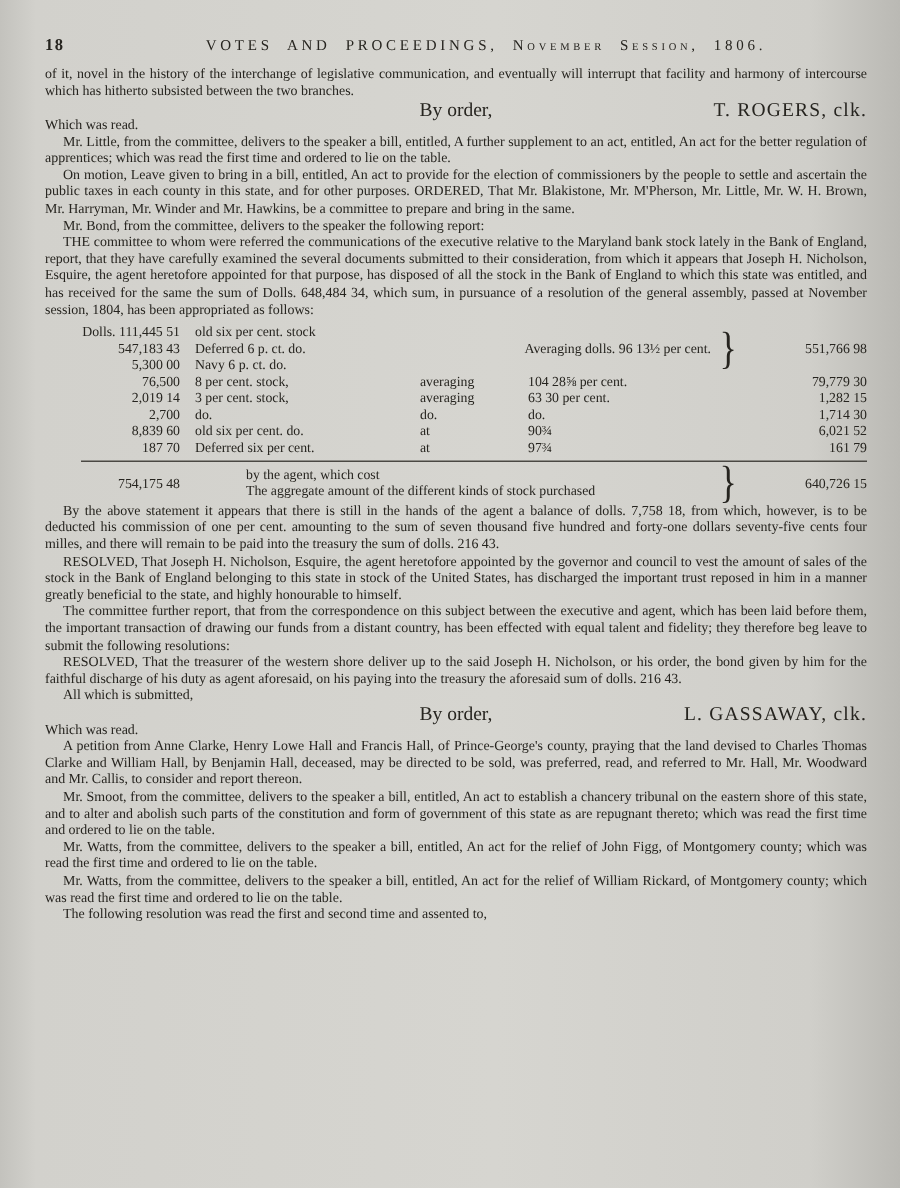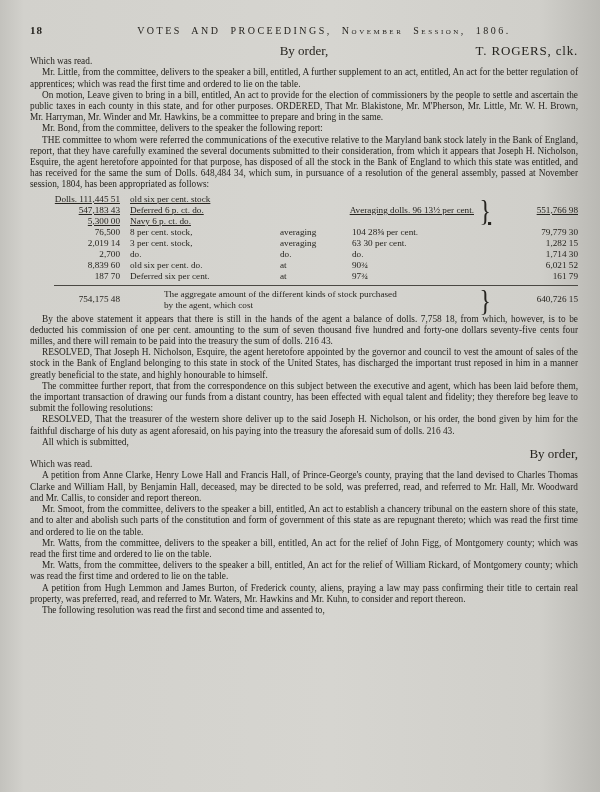--- a/index.html
+++ b/index.html
@@ -27,21 +27,21 @@
   .para {
     font-size:9.3px; line-height:11.2px;
     text-align:justify; text-indent:12px;
   }
   .noindent { text-indent:0; }
   .byorder { display:flex; font-size:13px; line-height:11.2px; }
   .byorder .sp { flex:1; }
   .byorder .sig { flex:1; text-align:right; letter-spacing:0.8px; }
   
   .stocktable { margin:3px 0 3px 0; font-size:9.2px; line-height:11px; }
-  .tgroup { display:grid; grid-template-columns:250px 1fr 16px 84px; align-items:center;text-decoration:underline; }
+  .tgroup { display:grid; grid-template-columns:250px 1fr 16px 84px; align-items:center; }
   .gl { display:grid; grid-template-columns:100px 1fr; }
   .amt { text-align:right; padding-right:10px; white-space:nowrap; }
   .gnote { text-align:right; padding-right:4px; white-space:nowrap; }
   .brace { font-size:30px; line-height:0; font-weight:400; transform:scaleX(0.8); }
   .gval, .tval, .val { text-align:right; white-space:nowrap; }
   .trow { display:grid; grid-template-columns:100px 150px 72px 112px 1fr; }
   .rule { border-top:1px solid #4a4843; margin:3px 0 3px 24px; }
   .ttotal { display:grid; grid-template-columns:100px 1fr 16px 84px; align-items:center; margin-top:2px; }
   .tdesc { padding-left:34px; }
 </style>
@@ -49,20 +49,21 @@
 <body>
 
 <div class="page">
   <div class="content">
 
     <div class="header">
       <span class="pagenum">18</span>
       <span class="title">VOTES AND PROCEEDINGS, November Session, 1806.</span>
     </div>
 
+    <p class="para noindent">of it, novel in the history of the interchange of legislative communication, and eventually will interrupt that facility and harmony of intercourse which has hitherto subsisted between the two branches.</p>
 
     <div class="byorder">
       <span class="sp"></span>
       <span>By order,</span>
       <span class="sig">T. ROGERS, clk.</span>
     </div>
 
     <p class="para noindent">Which was read.</p>
 
     <p class="para">Mr. Little, from the committee, delivers to the speaker a bill, entitled, A further supplement to an act, entitled, An act for the better regulation of apprentices; which was read the first time and ordered to lie on the table.</p>
@@ -125,42 +126,42 @@
         <span class="mid">at</span>
         <span class="rate">97¾</span>
         <span class="val">161 79</span>
       </div>
 
       <div class="rule"></div>
 
       <div class="ttotal">
         <span class="amt">754,175 48</span>
         <div class="tdesc">
+          <div>by the agent, which cost</div>
           <div>The aggregate amount of the different kinds of stock purchased</div>
-          <div>by the agent, which cost</div>
         </div>
         <div class="brace">}</div>
         <span class="tval">640,726 15</span>
       </div>
     </div>
 
     <p class="para">By the above statement it appears that there is still in the hands of the agent a balance of dolls. 7,758 18, from which, however, is to be deducted his commission of one per cent. amounting to the sum of seven thousand five hundred and forty-one dollars seventy-five cents four milles, and there will remain to be paid into the treasury the sum of dolls. 216 43.</p>
     <p class="para">RESOLVED, That Joseph H. Nicholson, Esquire, the agent heretofore appointed by the governor and council to vest the amount of sales of the stock in the Bank of England belonging to this state in stock of the United States, has discharged the important trust reposed in him in a manner greatly beneficial to the state, and highly honourable to himself.</p>
     <p class="para">The committee further report, that from the correspondence on this subject between the executive and agent, which has been laid before them, the important transaction of drawing our funds from a distant country, has been effected with equal talent and fidelity; they therefore beg leave to submit the following resolutions:</p>
     <p class="para">RESOLVED, That the treasurer of the western shore deliver up to the said Joseph H. Nicholson, or his order, the bond given by him for the faithful discharge of his duty as agent aforesaid, on his paying into the treasury the aforesaid sum of dolls. 216 43.</p>
     <p class="para">All which is submitted,</p>
 
     <div class="byorder">
       <span class="sp"></span>
       <span>By order,</span>
+      <span class="sig">L. GASSAWAY, clk.</span>
     </div>
 
     <p class="para noindent">Which was read.</p>
 
     <p class="para">A petition from Anne Clarke, Henry Lowe Hall and Francis Hall, of Prince-George's county, praying that the land devised to Charles Thomas Clarke and William Hall, by Benjamin Hall, deceased, may be directed to be sold, was preferred, read, and referred to Mr. Hall, Mr. Woodward and Mr. Callis, to consider and report thereon.</p>
     <p class="para">Mr. Smoot, from the committee, delivers to the speaker a bill, entitled, An act to establish a chancery tribunal on the eastern shore of this state, and to alter and abolish such parts of the constitution and form of government of this state as are repugnant thereto; which was read the first time and ordered to lie on the table.</p>
     <p class="para">Mr. Watts, from the committee, delivers to the speaker a bill, entitled, An act for the relief of John Figg, of Montgomery county; which was read the first time and ordered to lie on the table.</p>
     <p class="para">Mr. Watts, from the committee, delivers to the speaker a bill, entitled, An act for the relief of William Rickard, of Montgomery county; which was read the first time and ordered to lie on the table.</p>
-    <p class="para">A petition from Hugh Lemmon and James Burton, of Frederick county, aliens, praying a law may pass confirming their title to certain real property, was preferred, read, and referred to Mr. Waters, Mr. Hawkins and Mr. Kuhn, to consider and report thereon.</p>
     <p class="para">The following resolution was read the first and second time and assented to,</p>
 
   </div>
 </div>
 
 </body></html>

